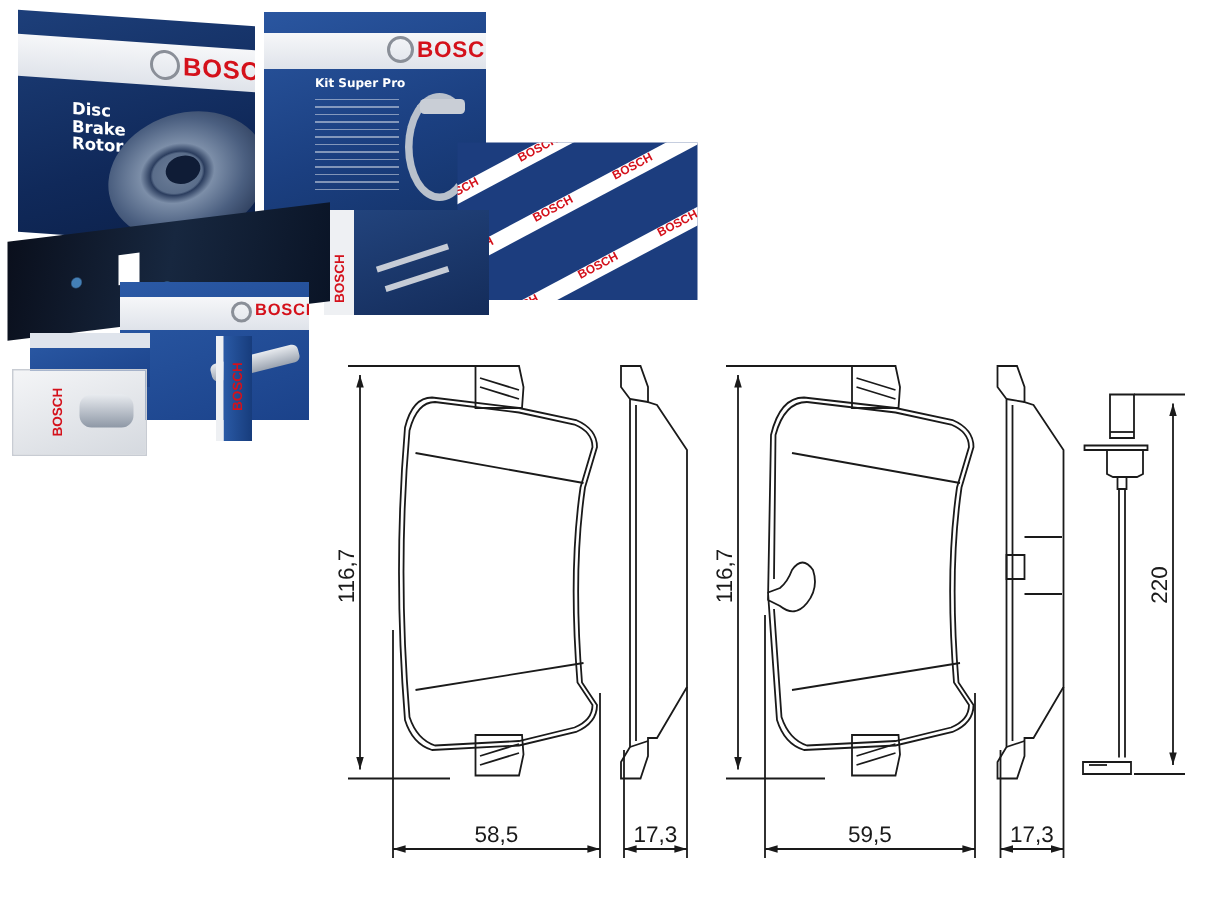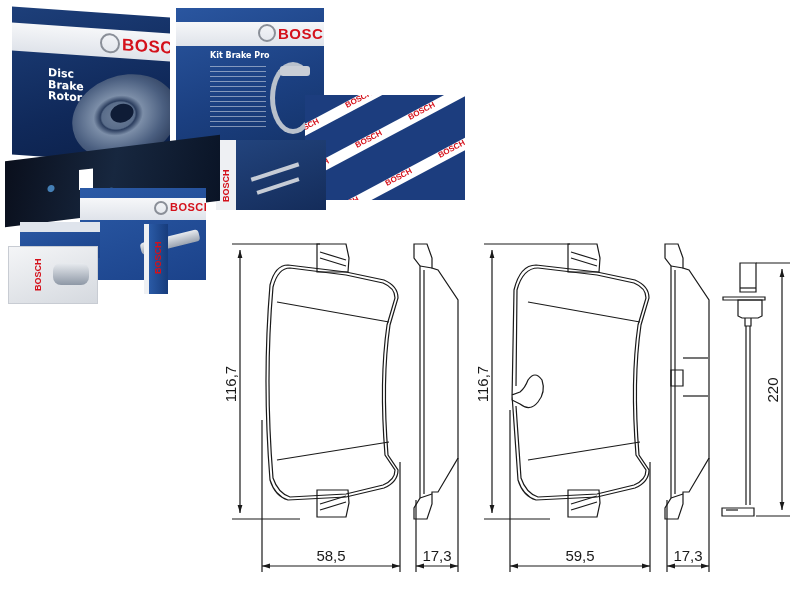--- a/index.html
+++ b/index.html
@@ -36,21 +36,21 @@
     </div>
 
     <div style="position:absolute;left:58px;top:62px;width:110px;height:82px;border-radius:50%;background:radial-gradient(ellipse at 45% 45%, #6e7f99 0%, #5a6d8a 20%, #2b3d5e 22%, #7c8ea8 30%, #4b5f80 55%, #2a3a58 80%, #1a2540 100%);transform:rotate(-25deg);"></div>
     <div style="position:absolute;left:98px;top:90px;width:24px;height:18px;border-radius:50%;background:#0f1c36;transform:rotate(-25deg);"></div>
   </div>
 
   <div class="box box-blue" style="left:176px;top:8px;width:148px;height:138px;background:linear-gradient(160deg,#2a56a0,#1b3f80 60%,#143369);">
     <div class="band" style="top:14px;height:24px;"></div>
     <div class="bosch-logo" style="left:82px;top:16px;width:18px;height:18px;"></div>
     <div class="bosch" style="left:102px;top:17px;font-size:15px;">BOSCH</div>
-    <div class="box-label" style="left:34px;top:44px;font-size:8px;">Kit Brake Pro</div>
+    <div class="box-label" style="left:34px;top:44px;font-size:8px;">Kit Super Pro</div>
     <div style="position:absolute;left:34px;top:58px;width:56px;height:64px;background:repeating-linear-gradient(180deg,rgba(255,255,255,0.45) 0 1px,transparent 1px 5px);"></div>
 
     <div style="position:absolute;left:94px;top:54px;width:46px;height:72px;border:5px solid #b9c1cc;border-right-color:transparent;border-radius:50%;box-sizing:border-box;"></div>
     <div style="position:absolute;left:104px;top:58px;width:30px;height:10px;background:#c9ced6;border-radius:3px;"></div>
   </div>
 
   <div class="box" style="left:305px;top:95px;width:160px;height:105px;background:#1c3d7e;">
     <div class="stripe" style="left:-20px;top:40px;width:240px;transform:rotate(-28deg);">
       <span>BOSCH</span>
         <span>BOSCH</span>

